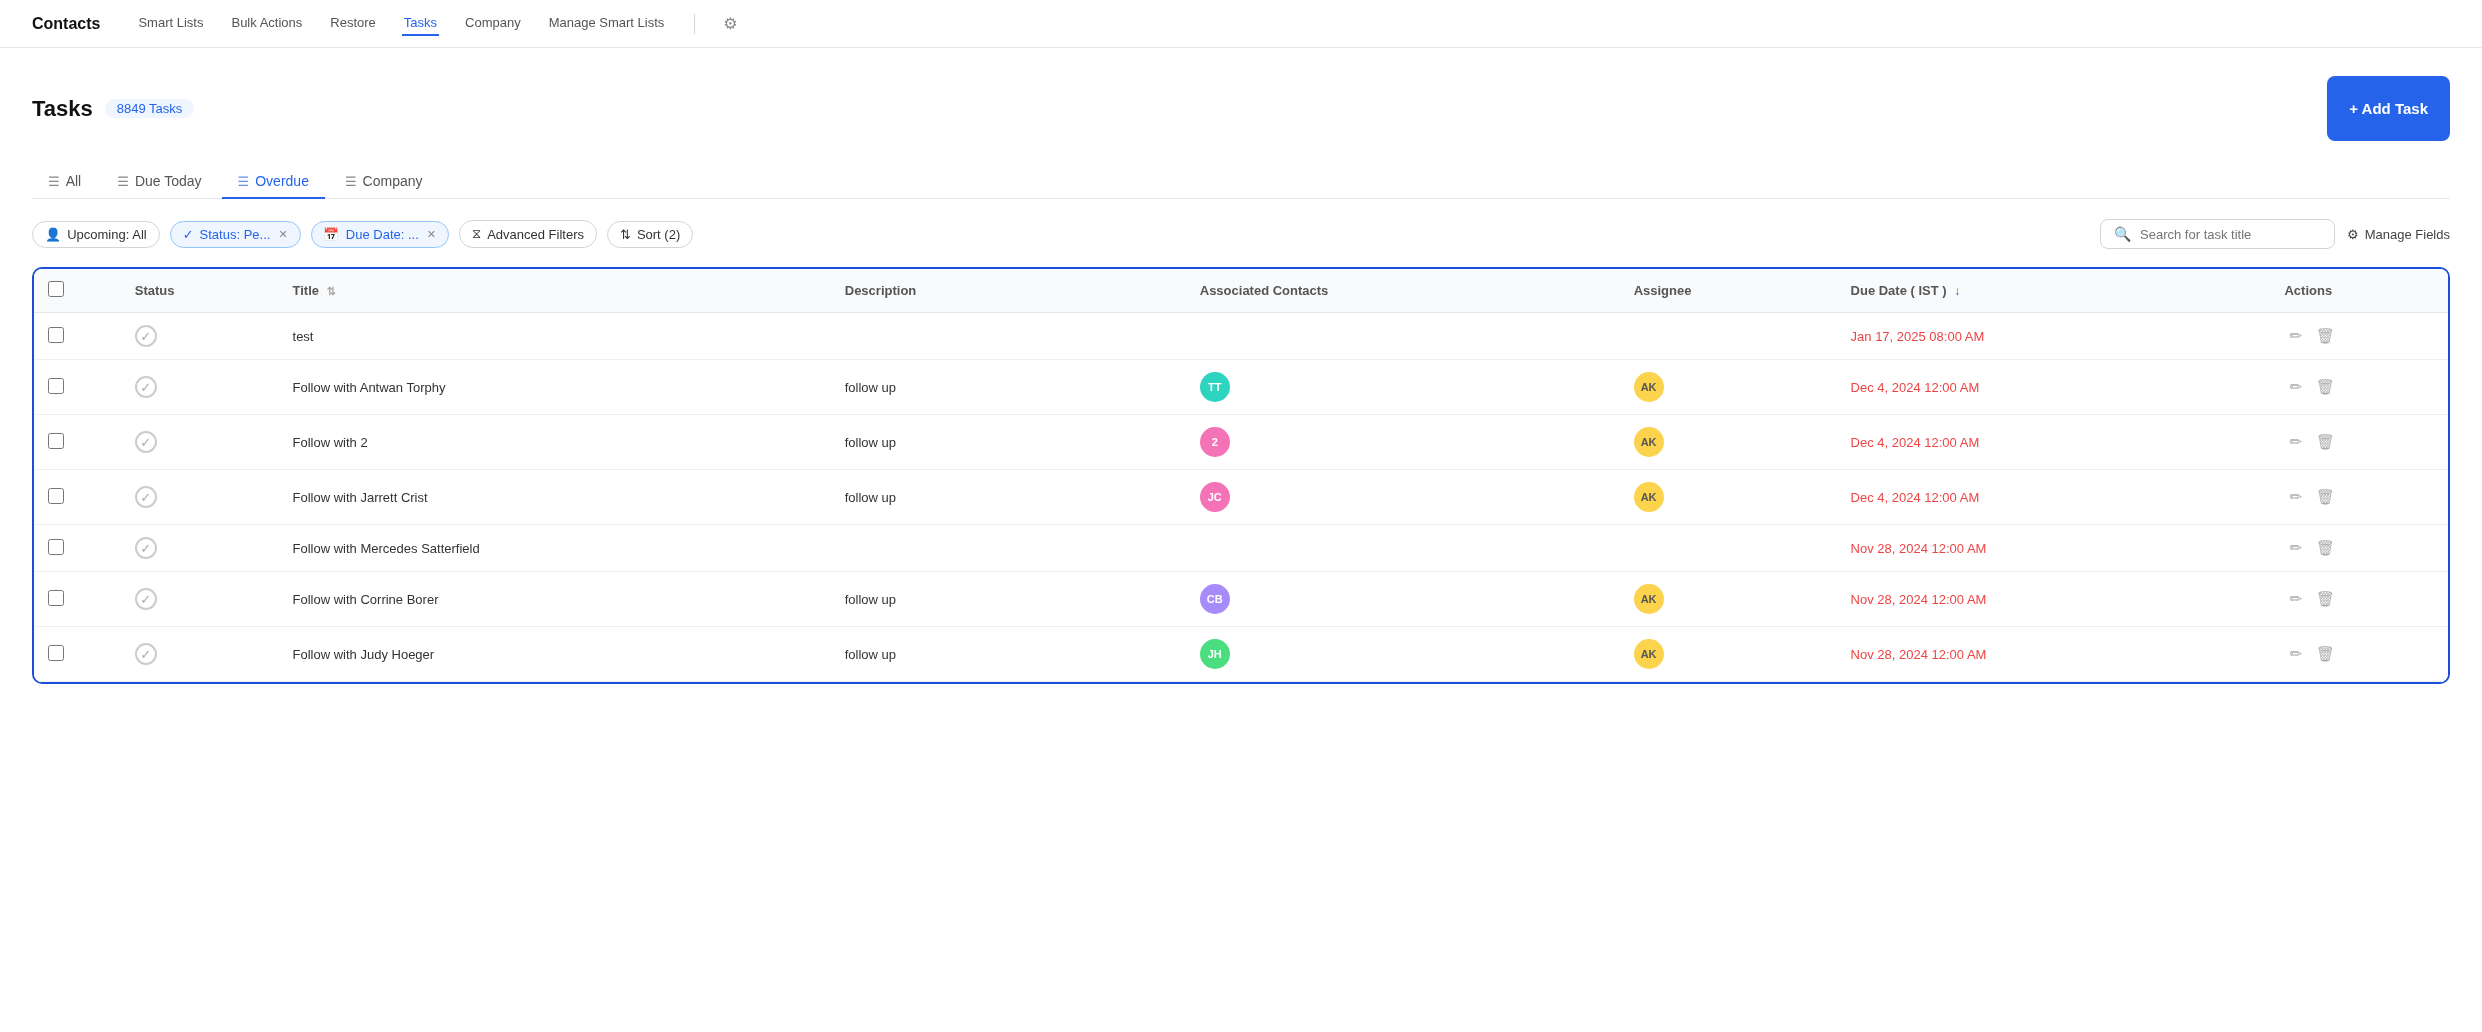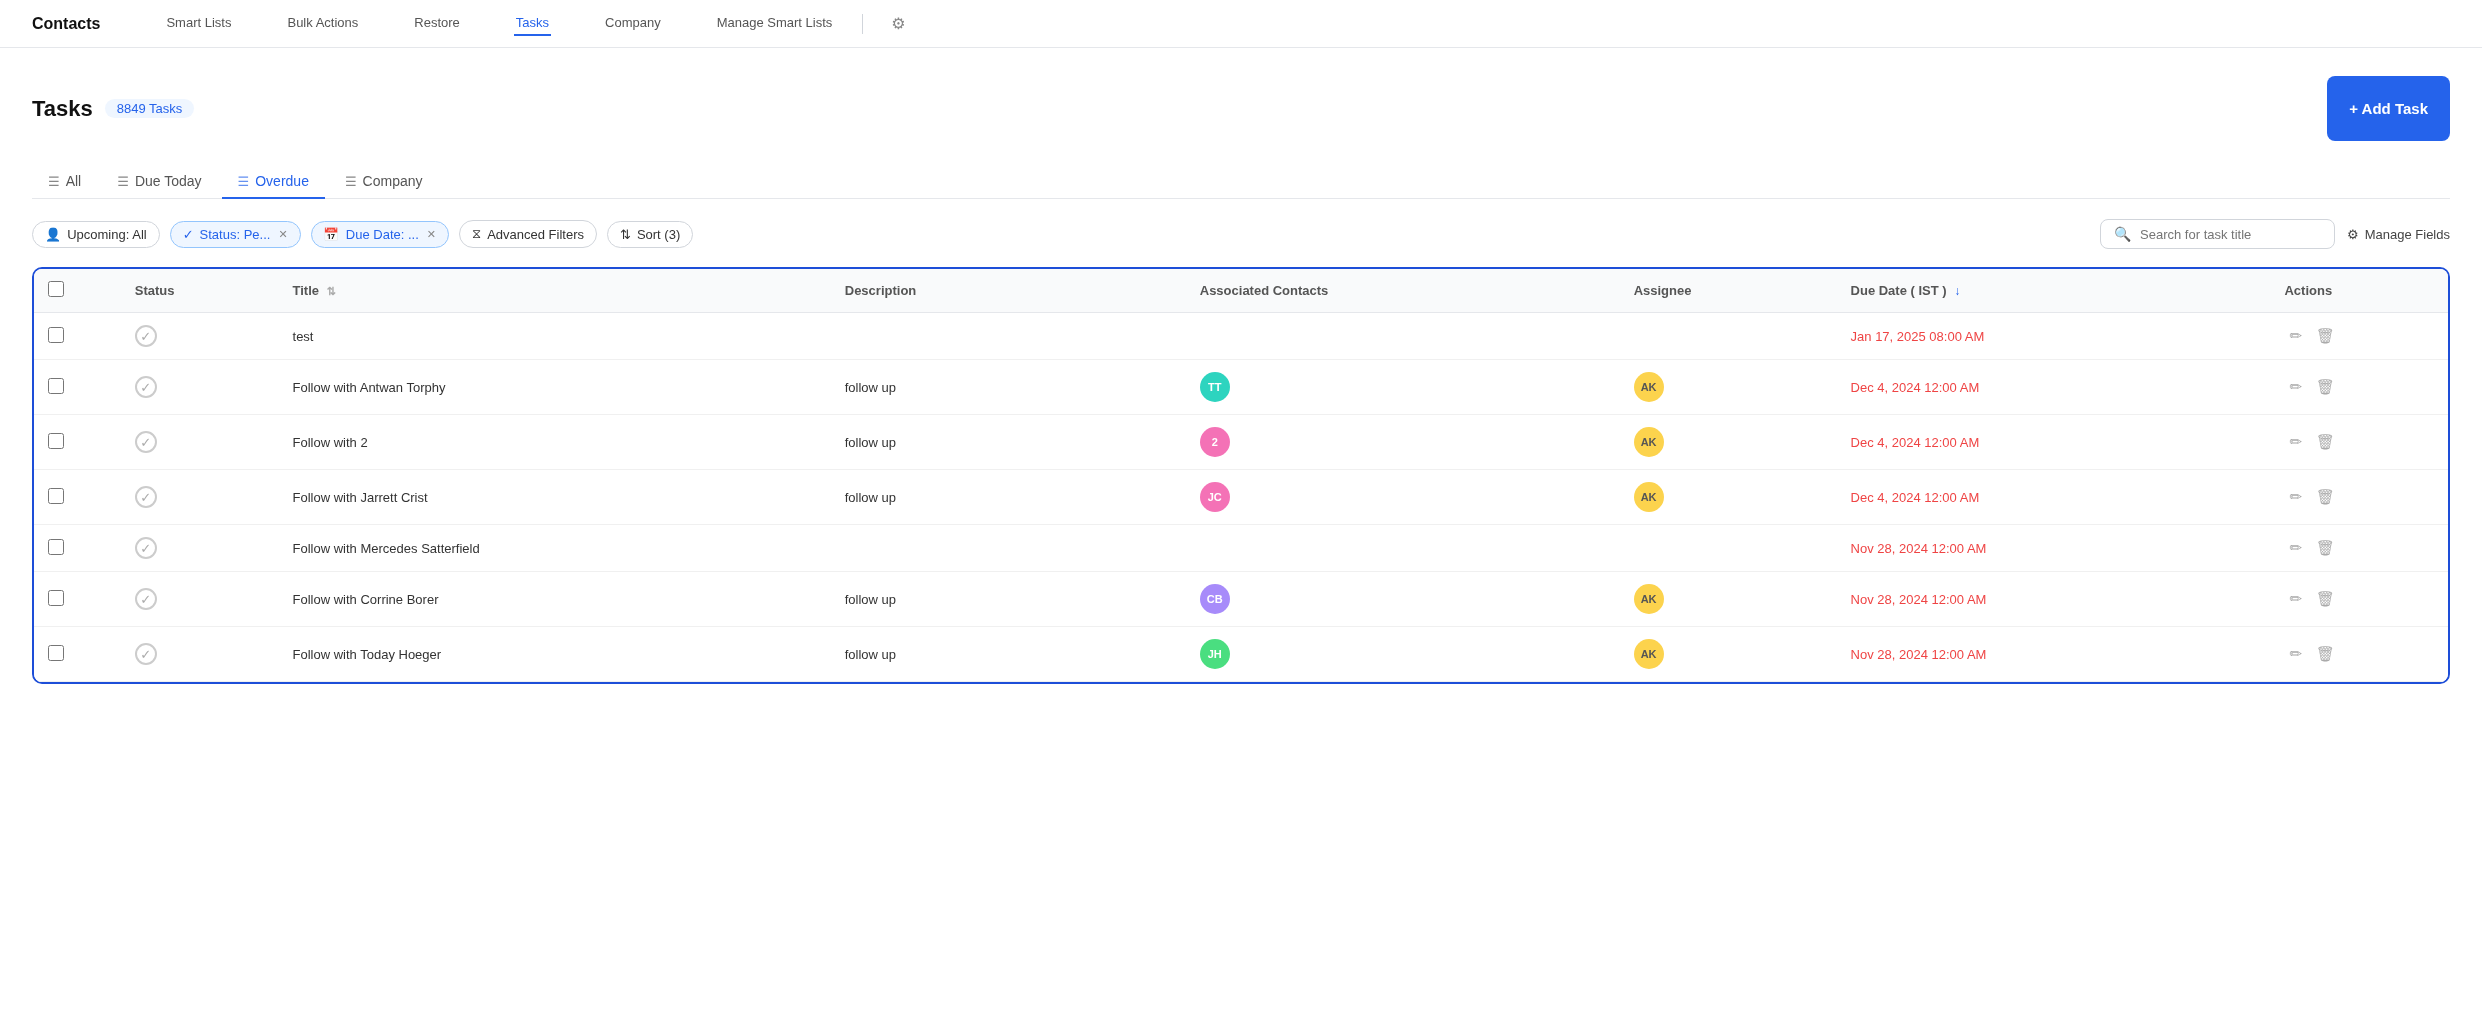--- a/index.html
+++ b/index.html
@@ -14,21 +14,20 @@
       gap: 24px;
       height: 48px;
     }
     .top-nav .brand { font-weight: 700; font-size: 16px; color: #111; margin-right: 12px; }
     .top-nav a {
       color: #555;
       text-decoration: none;
       font-size: 13px;
       padding: 4px 2px;
       border-bottom: 2px solid transparent;
-      margin-left: 28px;
     }
     .top-nav a.active { color: #2563eb; border-bottom: 2px solid #2563eb; }
     .top-nav .divider { width: 1px; height: 20px; background: #d1d5db; margin: 0 4px; }
     .top-nav .gear-icon { color: #888; font-size: 16px; cursor: pointer; }
 
     .main { background: #fff; min-height: calc(100vh - 48px); padding: 28px 32px; }
 
     .page-header {
       display: flex;
       align-items: center;
@@ -262,21 +261,21 @@
       <span>📅</span>
       <span>Due Date: ...</span>
       <span class="close-btn">✕</span>
     </div>
     <div class="filter-chip">
       <span>⧖</span>
       <span>Advanced Filters</span>
     </div>
     <div class="filter-chip">
       <span>⇅</span>
-      <span>Sort (3)</span>
+      <span>Sort (2)</span>
     </div>
 
     <div class="search-area">
       <div class="search-box">
         <span style="color:#aaa;">🔍</span>
         <input type="text" placeholder="Search for task title" style="">
       </div>
       <button class="manage-fields-btn">
         <span>⚙</span>
         <span>Manage Fields</span>
@@ -422,21 +421,21 @@
             <td>
     <span class="action-icon" title="Edit">✏</span>
     <span class="action-icon" title="Delete">🗑</span>
   </td>
           </tr>
           <tr>
             <td><input type="checkbox" class="checkbox" style=""></td>
             <td>
               <div class="status-circle">✓</div>
             </td>
-            <td><span>Follow with Today Hoeger</span></td>
+            <td><span>Follow with Judy Hoeger</span></td>
             <td><span>follow up</span></td>
             <td>
               <div style="display:flex;gap:6px;align-items:center;">
                 <div class="avatar green">JH</div>
               </div>
             </td>
             <td>
               <div class="avatar ak">AK</div>
             </td>
             <td><span class="due-date">Nov 28, 2024 12:00 AM</span></td>

